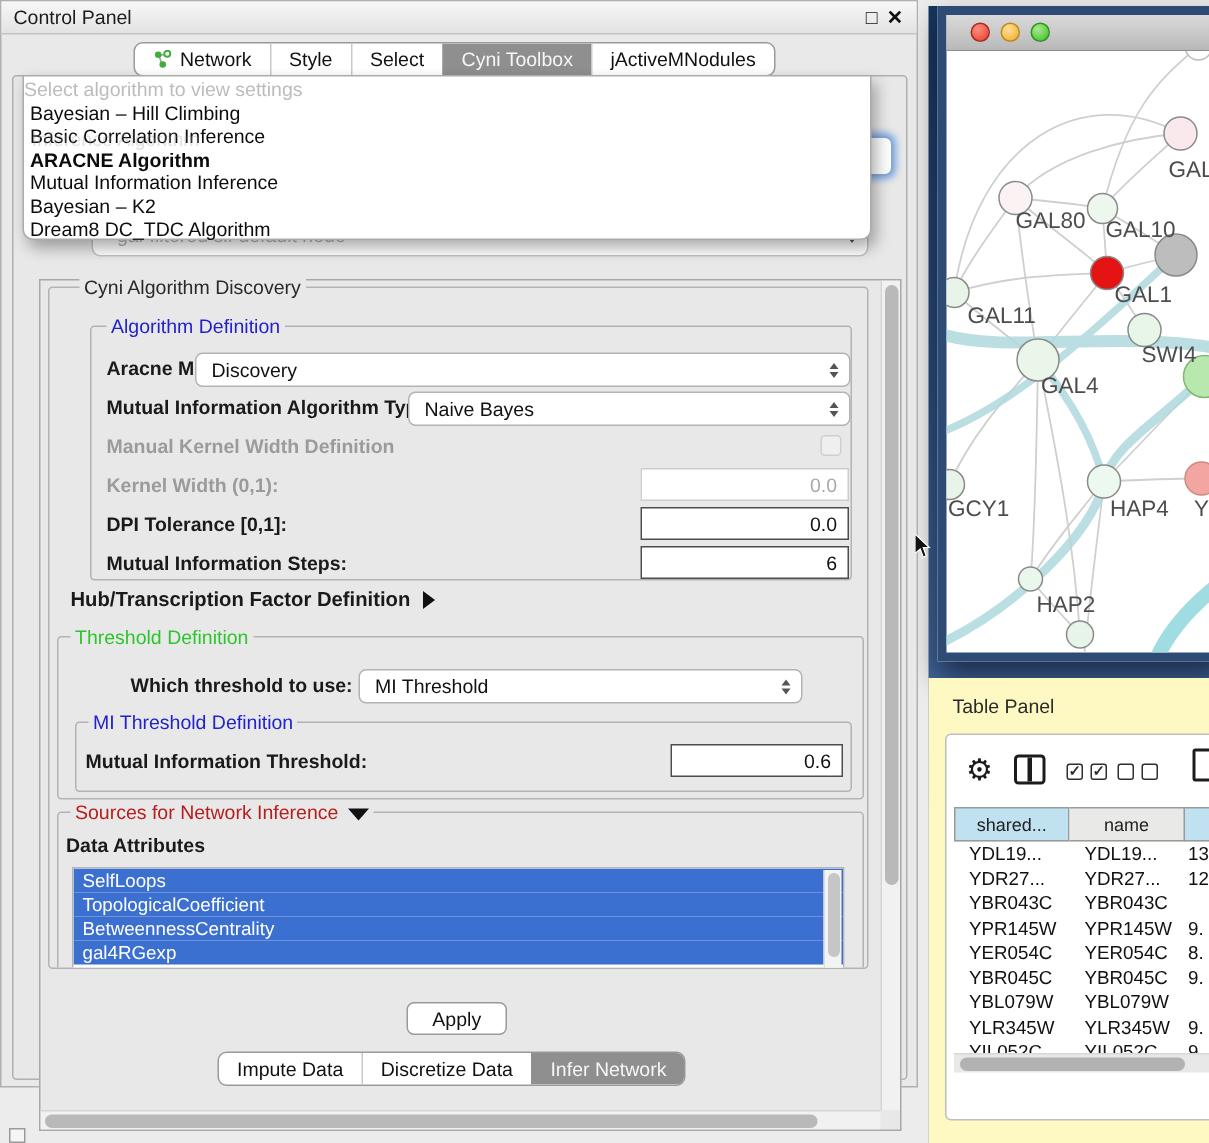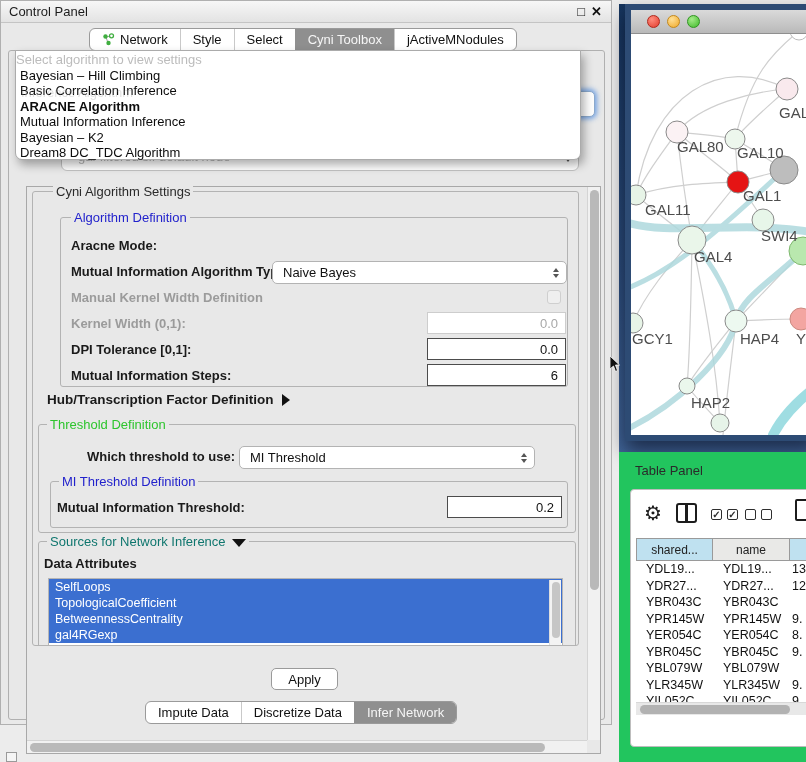--- a/index.html
+++ b/index.html
@@ -116,21 +116,21 @@
   .tl { position:absolute; top:5px; width:13px; height:13px; border-radius:50%; }
   #tl-red { left:16px; background:radial-gradient(circle at 35% 30%, #ff8d7e, #e33d2e);
     border:1px solid #b0281c; }
   #tl-yellow { left:36px; background:radial-gradient(circle at 35% 30%, #ffe096, #f0a829);
     border:1px solid #c4881a; }
   #tl-green { left:56px; background:radial-gradient(circle at 35% 30%, #a5eb8a, #3fba29);
     border:1px solid #2f9420; }
   #net-canvas { left:0; top:24px; }
 
   
-  #table-region { left:619px; top:452px; width:187px; height:310px; background:#22c55e;text-decoration:underline; }
+  #table-region { left:619px; top:452px; width:187px; height:310px; background:#fef9c3;text-decoration:underline; }
   #table-panel-title { left:16px; top:11px; font-size:13px; color:#2a2a2a; }
   #table-inner { left:11px; top:37px; width:190px; height:258px; background:#fff;
     border:1px solid #bdbdbd; border-radius:4px; overflow:hidden; }
   .gear { left:13px; top:11px; font-size:20px; color:#1c1c1c; }
   .cols-icon { left:45px; top:13px; width:21px; height:20px; border:2.5px solid #1c1c1c;
     border-radius:3px; }
   .cols-icon i { position:absolute; left:7px; top:0; bottom:0; width:2.5px; background:#1c1c1c; }
   .cb { position:absolute; width:11px; height:11px; border:1.5px solid #2e2e2e;
     border-radius:2px; font-size:10px; line-height:9px; text-align:center; color:#2e2e2e;
     font-weight:bold; }
@@ -354,28 +354,35 @@
   <div class="abs" id="algo-dropdown">
     <div id="dd-prompt">Select algorithm to view settings</div>
     <div class="dd-item">Bayesian – Hill Climbing</div>
     <div class="dd-item">Basic Correlation Inference</div>
     <div class="dd-item selected">ARACNE Algorithm</div>
     <div class="dd-item">Mutual Information Inference</div>
     <div class="dd-item">Bayesian – K2</div>
     <div class="dd-item">Dream8 DC_TDC Algorithm</div>
   </div>
 
-  <span class="abs" id="cas-title">Cyni Algorithm Settings</span>
+  <span class="abs" id="cas-title">Cyni Algorithm Discovery</span>
   <div class="abs" id="settings-pane">
 
     <div class="tgroup" style="left:5px; top:4px; width:547px; height:455px; overflow:hidden;">
 
       <div class="tgroup" style="left:27px; top:25px; width:508px; height:170px;">
         <span class="gtitle blue" style="left:10px;">Algorithm Definition</span>
         <span class="lbl" style="left:10px; top:20px;">Aracne Mode:</span>
+        <div class="combo" style="left:69px; top:17px; width:437px; height:23px;">
+          <span>Discovery</span>
+          <span class="spinner">
+            <i class="up"></i>
+              <i class="dn"></i>
+            </span>
+        </div>
         <span class="lbl" style="left:10px; top:46px;">Mutual Information Algorithm Type:</span>
         <div class="combo" style="left:211px; top:43px; width:295px; height:23px;">
           <span>Naive Bayes</span>
           <span class="spinner">
             <i class="up"></i>
               <i class="dn"></i>
             </span>
         </div>
         <span class="lbl disabled" style="left:10px; top:72px;">Manual Kernel Width Definition</span>
         <span class="checkbox-dis" style="left:486px; top:72px;"></span>
@@ -404,27 +411,27 @@
           <span>MI Threshold</span>
           <span class="spinner">
             <i class="up"></i>
               <i class="dn"></i>
             </span>
         </div>
         <div class="tgroup" style="left:11px; top:56px; width:518px; height:47px;">
           <span class="gtitle blue" style="left:8px;">MI Threshold Definition</span>
           <span class="lbl" style="left:6px; top:18px;">Mutual Information Threshold:</span>
           <div class="field dark" style="left:396px; top:14px; width:115px; height:22px;">
-            <span>0.2</span>
+            <span>0.6</span>
           </div>
         </div>
       </div>
 
       <div class="tgroup" style="left:5px; top:349px; width:538px; height:130px;">
-        <span class="gtitle" style="left:8px; color:#0f766e;">
+        <span class="gtitle" style="left:8px; color:#b91c1c;">
           <span>Sources for Network Inference</span><i class="tri-down"></i>
         </span>
         <span class="lbl" style="left:5px; top:14px;">Data Attributes</span>
         <div class="abs" id="attr-list" style="left:9px; top:36px; width:515px; height:110px;">
           <div class="attr-item">SelfLoops</div>
           <div class="attr-item">TopologicalCoefficient</div>
           <div class="attr-item">BetweennessCentrality</div>
           <div class="attr-item">gal4RGexp</div>
           <div class="list-vscroll">
               <i></i>

